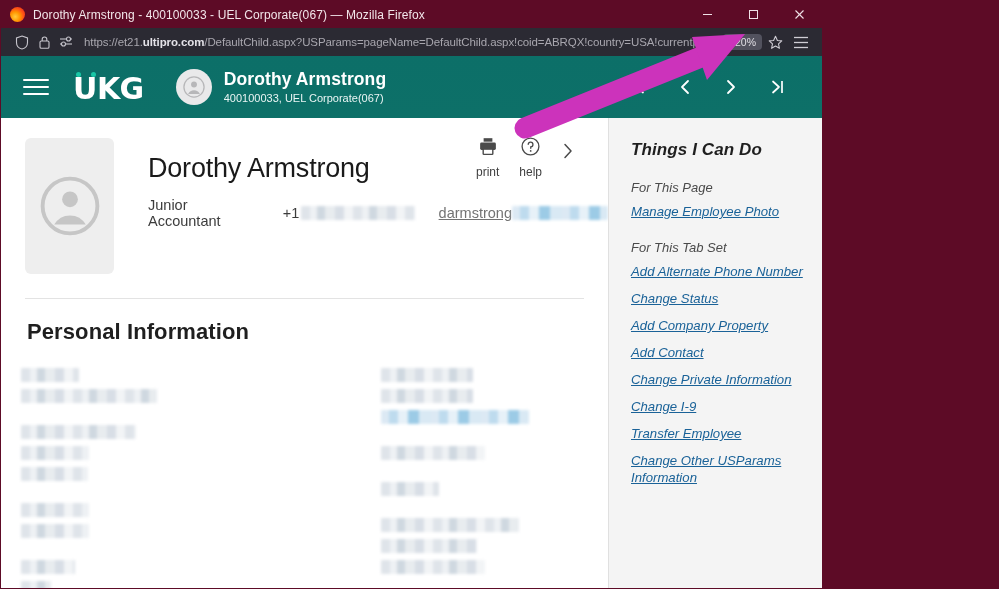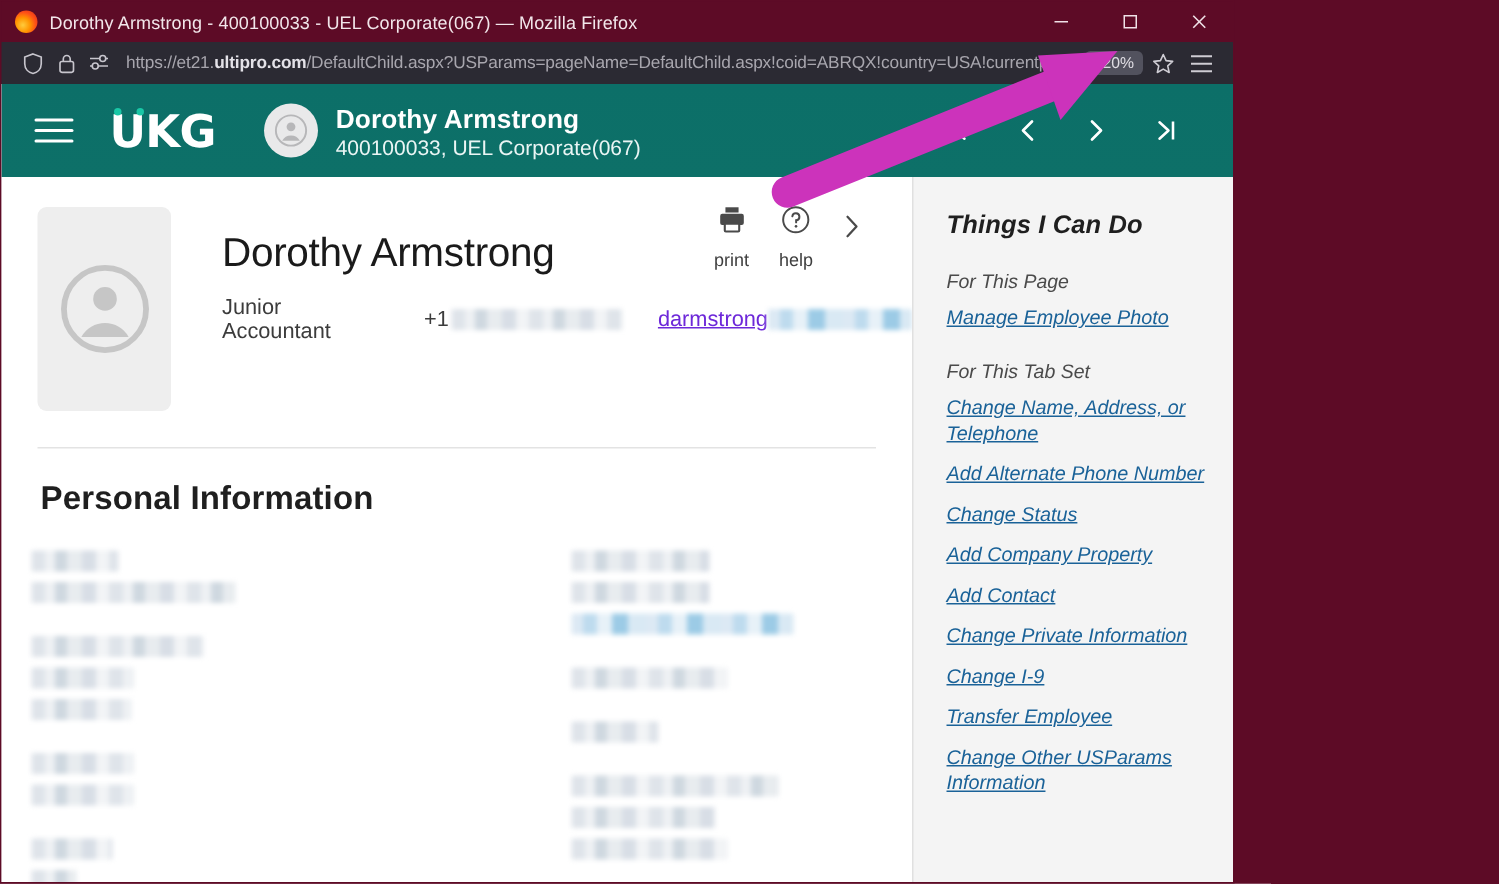--- a/index.html
+++ b/index.html
@@ -172,21 +172,21 @@
   #hdr-avatar {
     width: 36px; height: 36px;
     border-radius: 50%;
     background: #e9e9ea;
     display: flex; align-items: center; justify-content: center;
     margin-right: 12px;
     flex: 0 0 auto;
   }
   #hdr-name-wrap { display: flex; flex-direction: column; justify-content: center; }
   #hdr-name { font-size: 17.5px; font-weight: bold; color: #ffffff; line-height: 21px; letter-spacing: 0.1px; }
-  #hdr-sub { font-size: 14px; color: #eaf5f4; line-height: 16px; }
+  #hdr-sub { font-size: 11px; color: #eaf5f4; line-height: 16px; }
 
   #hdr-nav {
     margin-left: auto;
     display: flex;
     align-items: center;
     gap: 20px;
     padding-right: 14px;
   }
   .navbtn {
     width: 26px; height: 26px;
@@ -233,21 +233,21 @@
     display: flex;
     align-items: center;
     margin-top: 13px;
     gap: 0;
     font-size: 14.5px;
     color: #3c3c3c;
   }
   #emp-title { margin-right: 24px; }
   #emp-phone-prefix { margin-right: 2px; }
   #emp-email-link {
-    color: #6d28d9;
+    color: #737373;
     text-decoration: underline;
     cursor: pointer;
   }
   .redact {
     display: inline-block;
     height: 14px;
     border-radius: 1px;
     background:
       repeating-linear-gradient(90deg,
         #dfe4ea 0 9px, #eef1f4 9px 16px, #cfd8e0 16px 24px,
@@ -575,21 +575,20 @@
       </div>
 
       <div id="sidebar">
         <div id="sb-title">Things I Can Do</div>
         <div class="sb-group-label">For This Page</div>
         <div id="sb-g1">
             <a class="sb-link">Manage Employee Photo</a>
           </div>
         <div class="sb-group-label second">For This Tab Set</div>
         <div id="sb-g2">
-            <a class="sb-link">Change Name, Address, or Telephone</a>
             <a class="sb-link">Add Alternate Phone Number</a>
             <a class="sb-link">Change Status</a>
             <a class="sb-link">Add Company Property</a>
             <a class="sb-link">Add Contact</a>
             <a class="sb-link">Change Private Information</a>
             <a class="sb-link">Change I-9</a>
             <a class="sb-link">Transfer Employee</a>
             <a class="sb-link">Change Other USParams Information</a>
           </div>
       </div>

